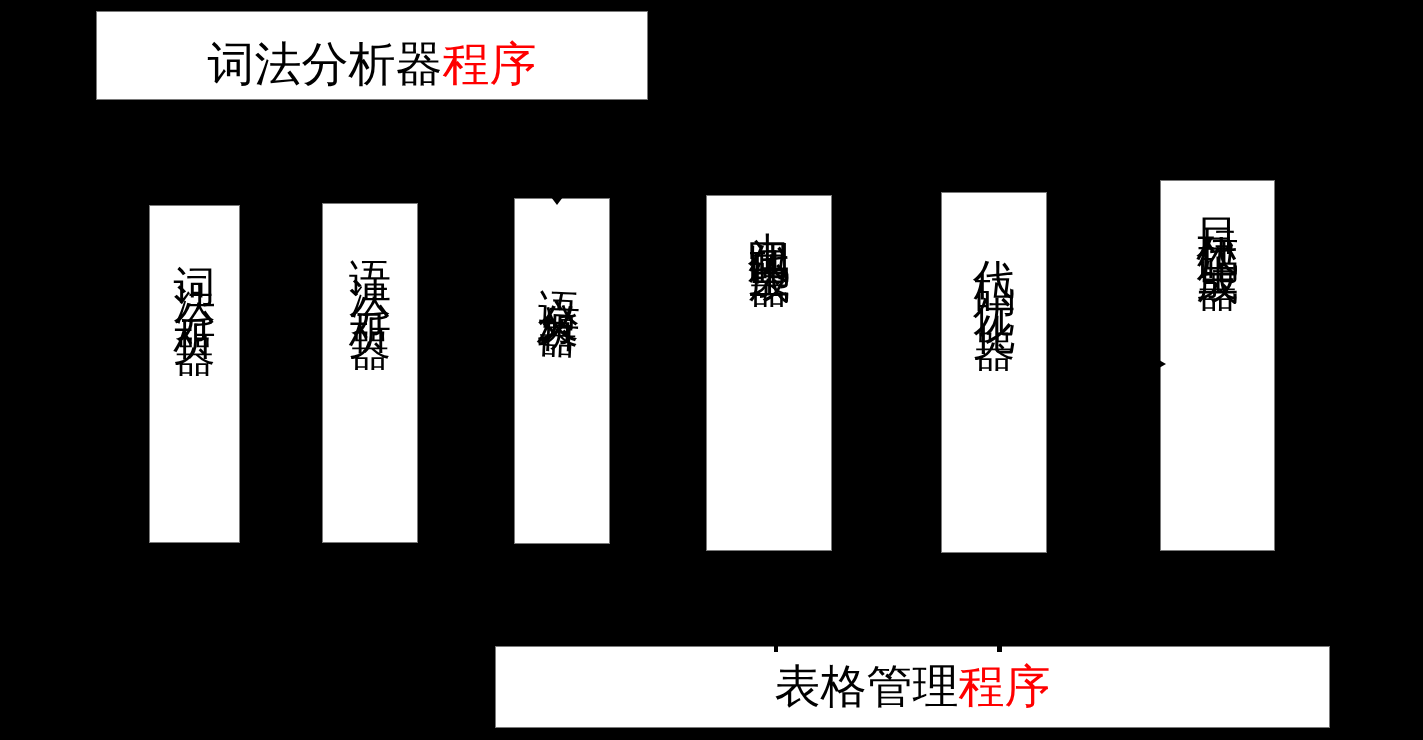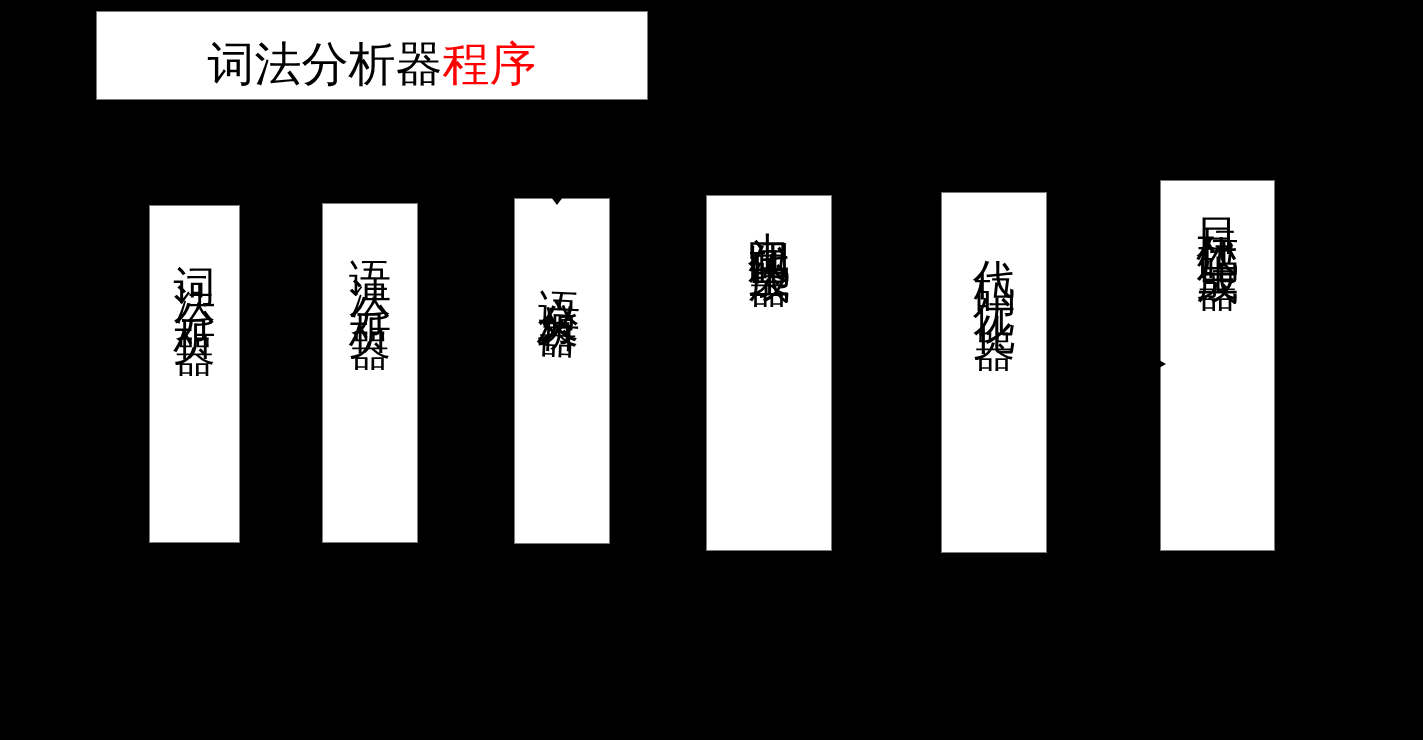--- a/index.html
+++ b/index.html
@@ -104,19 +104,24 @@
   </div>
 
   <div class="box vbox" id="stage-5">
     <span class="vtext">代码优化器</span>
   </div>
 
   <div class="box vbox" id="stage-6">
     <span class="vtext">目标代码生成器</span>
   </div>
 
+  <div class="box hbox" id="bottom-box">
+    <div class="label">
+      <span style="color: rgb(0, 0, 0);">表格管理</span><span style="color: rgb(255, 0, 0);">程序</span>
+    </div>
+  </div>
 
   <div class="arrowhead-down"></div>
   <div class="arrowhead-right"></div>
   <div class="stub" id="stub-1"></div>
   <div class="stub" id="stub-2"></div>
 
 </div>
 
 </body></html>

